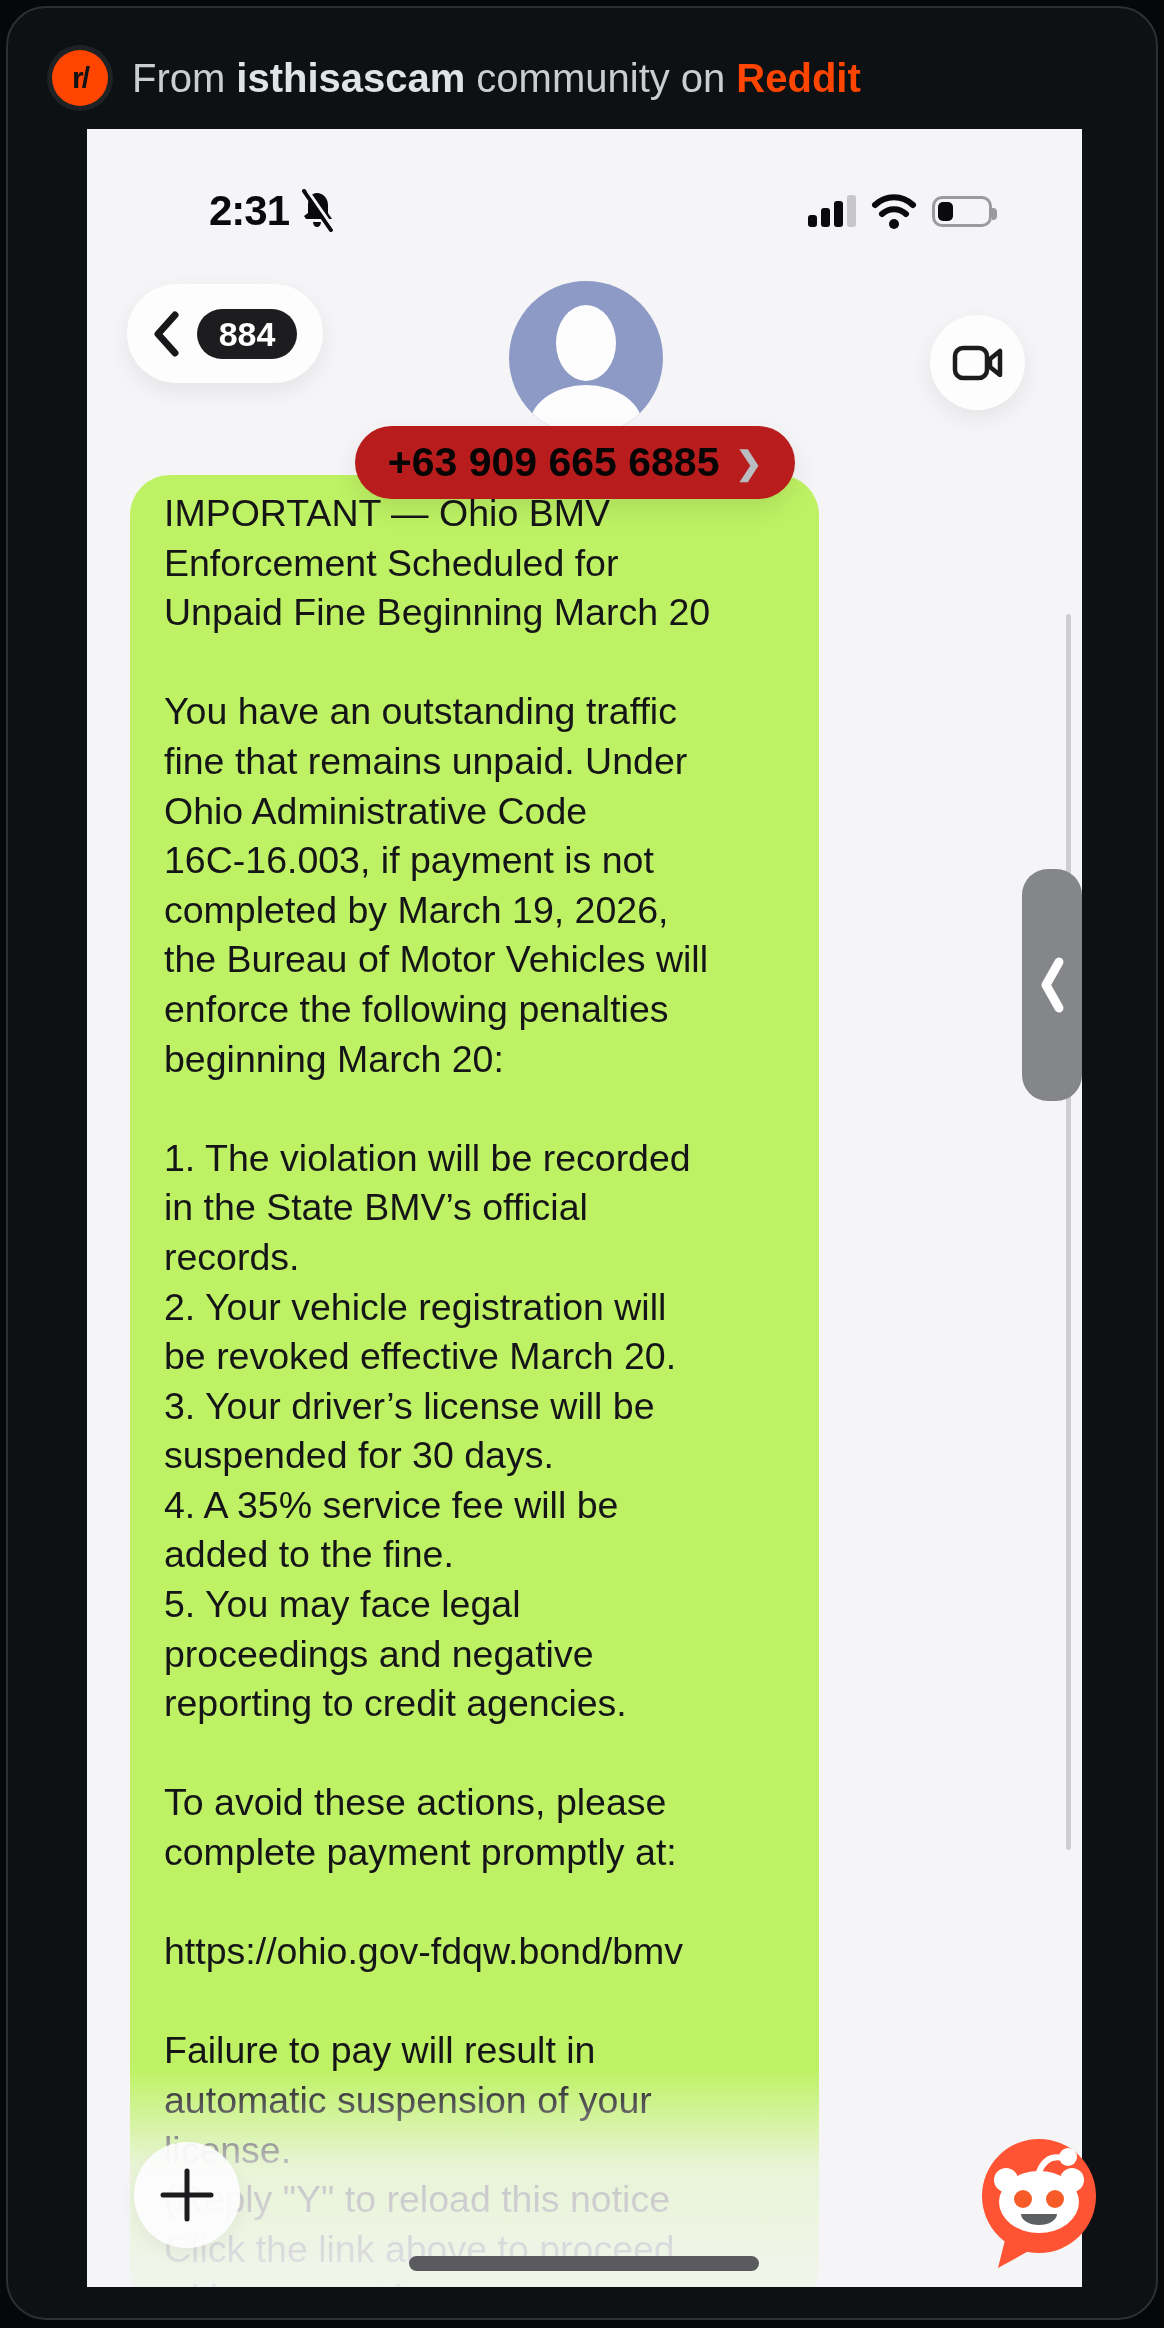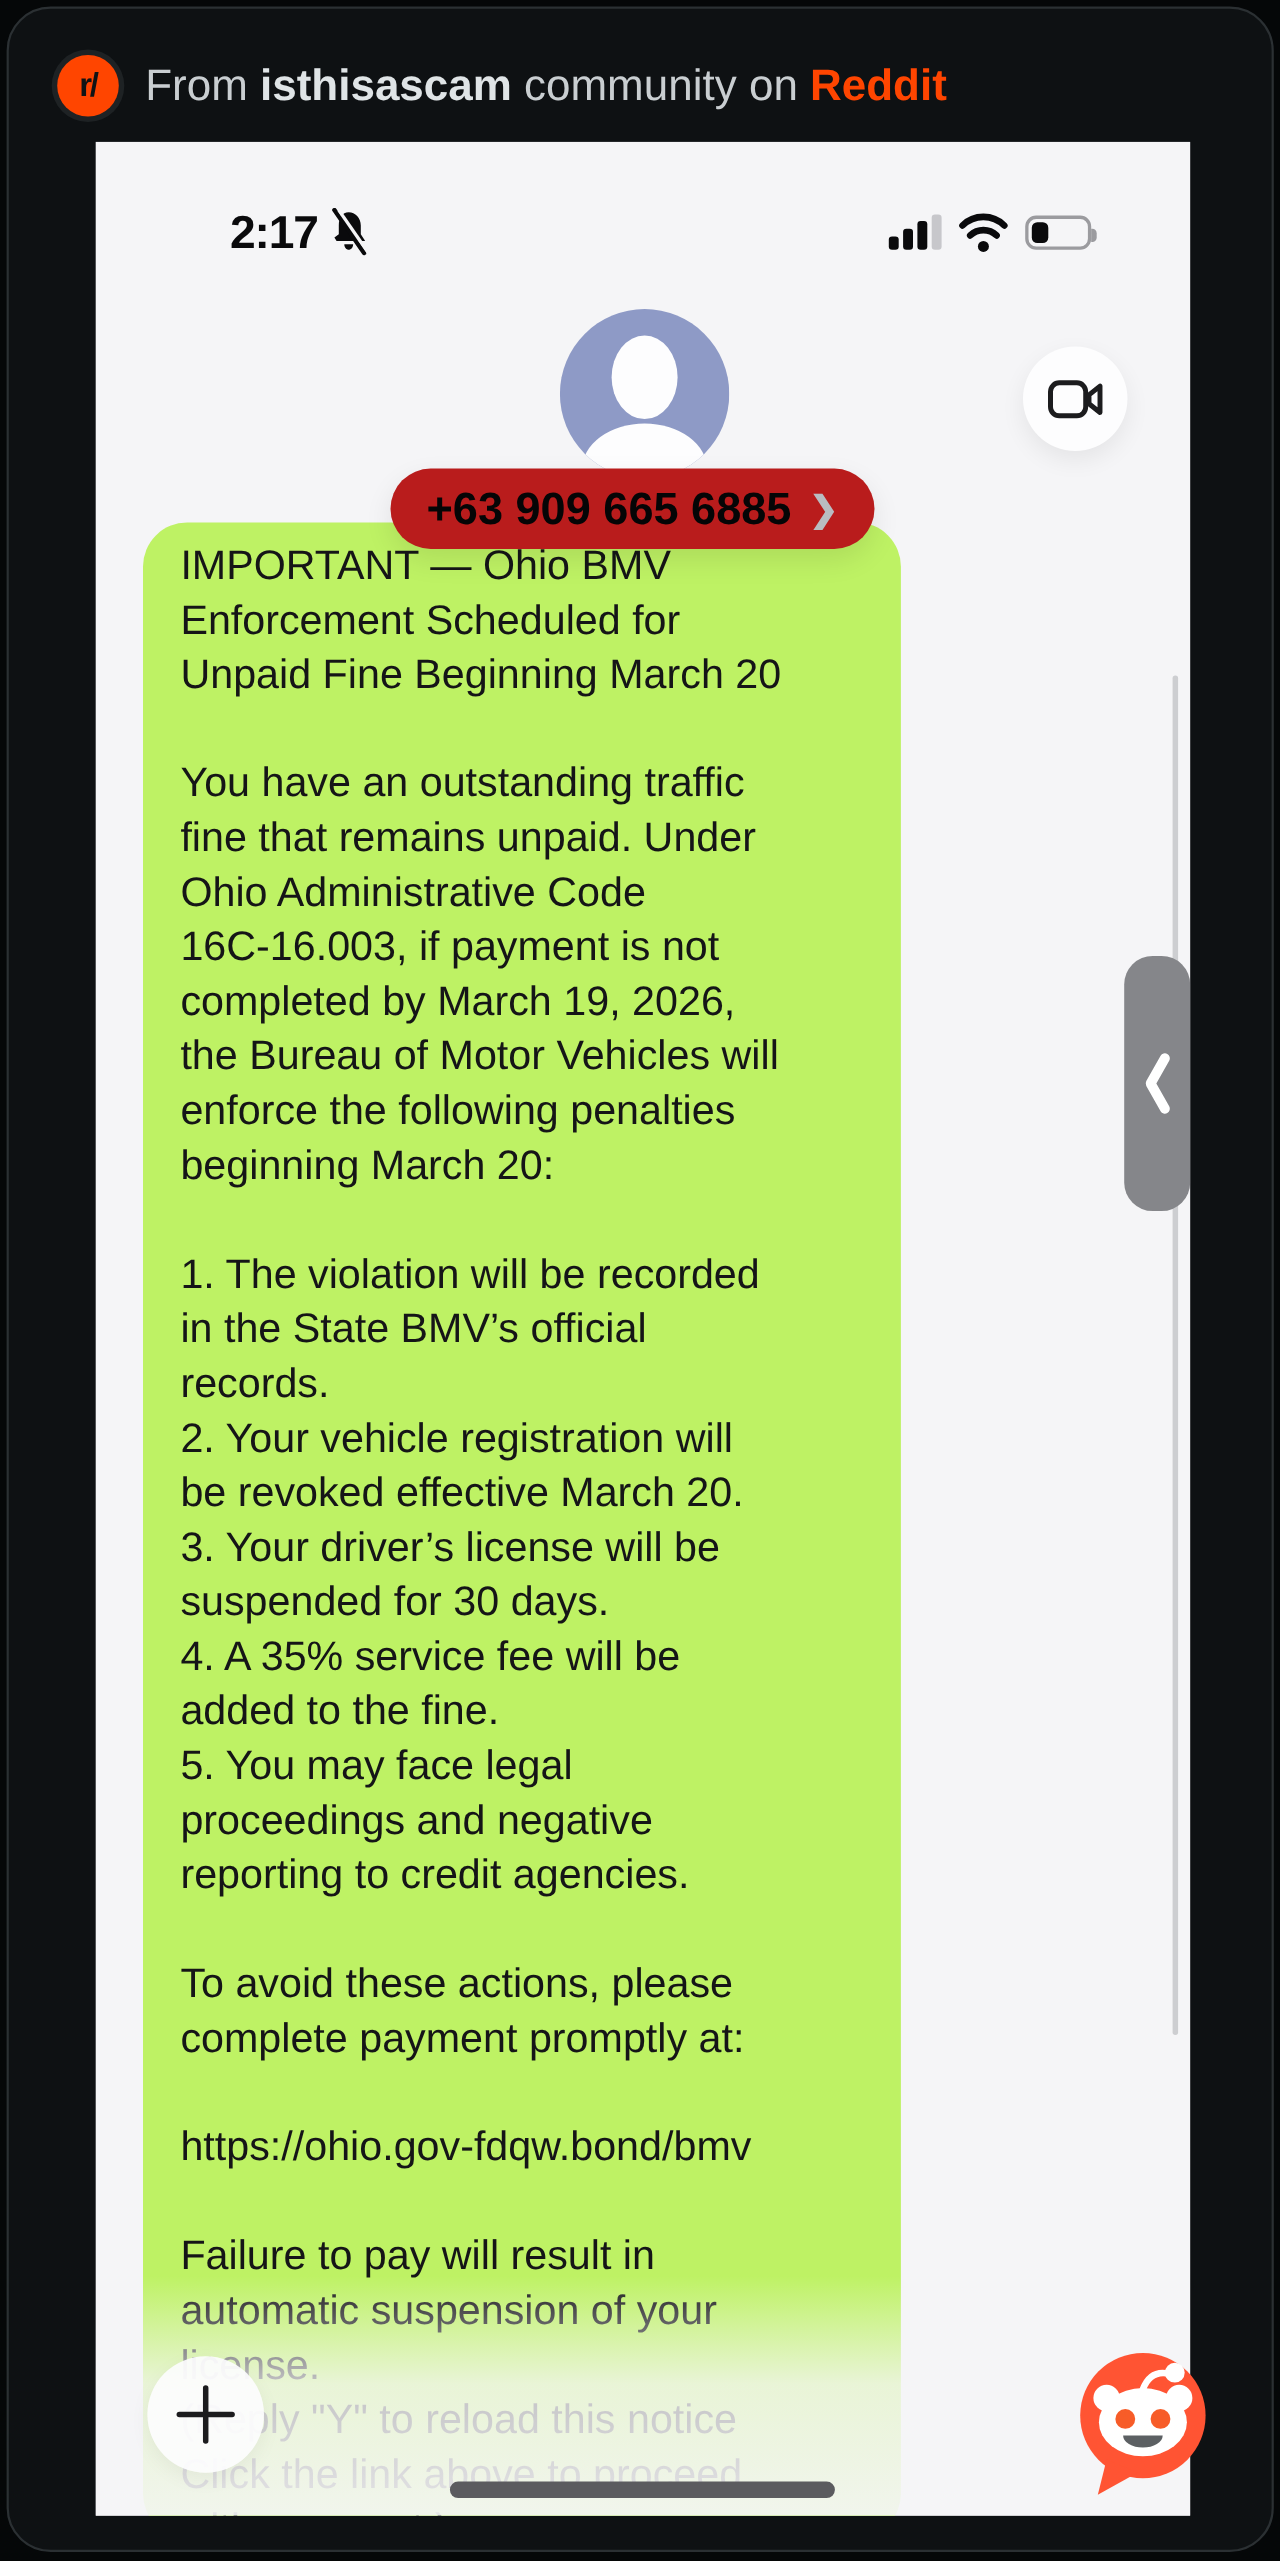--- a/index.html
+++ b/index.html
@@ -78,21 +78,21 @@
           <span>r/</span>
         </div>
       <div class="banner-text">
         <span>From</span><span class="bold">isthisascam</span><span>community on</span><span class="brand">Reddit</span>
       </div>
     </div>
 
     <div class="phone">
 
       <div class="status-left">
-        <span class="status-time">2:17</span>
+        <span class="status-time">2:31</span>
         <svg width="40" height="44" viewBox="0 0 40 44">
           <path d="M20 4c6 0 11 5 11 12v8l4 6H9l-2-3 4-3v-8c0-7 3-12 9-12z" fill="#0a0a0c"></path>
           <path d="M16 33h8c0 3-2 5-4 5s-4-2-4-5z" fill="#0a0a0c"></path>
           <line x1="7" y1="2" x2="34" y2="41" stroke="#0a0a0c" stroke-width="4" stroke-linecap="round"></line>
           <line x1="11" y1="2" x2="38" y2="41" stroke="#f5f5f7" stroke-width="3"></line>
         </svg>
       </div>
       <div class="status-right">
         <span class="sigbars">
           <i style="height:12px"></i>
@@ -104,20 +104,26 @@
           <path d="M4 12 A27 27 0 0 1 42 12" fill="none" stroke="#0a0a0c" stroke-width="6" stroke-linecap="round"></path>
           <path d="M11 21 A17.5 17.5 0 0 1 35 21" fill="none" stroke="#0a0a0c" stroke-width="6" stroke-linecap="round"></path>
           <circle cx="23" cy="31" r="5" fill="#0a0a0c"></circle>
         </svg>
         <span class="battery">
             <span class="fill"></span>
             <span class="cap"></span>
           </span>
       </div>
 
+      <div class="back-pill">
+        <svg width="26" height="48" viewBox="0 0 26 48">
+          <polyline points="22,5 5,24 22,43" fill="none" stroke="#18181a" stroke-width="7" stroke-linecap="round" stroke-linejoin="round"></polyline>
+        </svg>
+        <span class="badge">884</span>
+      </div>
 
       <div class="avatar-wrap">
         <svg width="154" height="154" viewBox="0 0 154 154">
           <defs>
               <clipPath id="avclip">
                 <circle cx="77" cy="77" r="77"></circle>
               </clipPath>
             </defs>
           <circle cx="77" cy="77" r="77" fill="#8e9ac6"></circle>
           <g clip-path="url(#avclip)">

